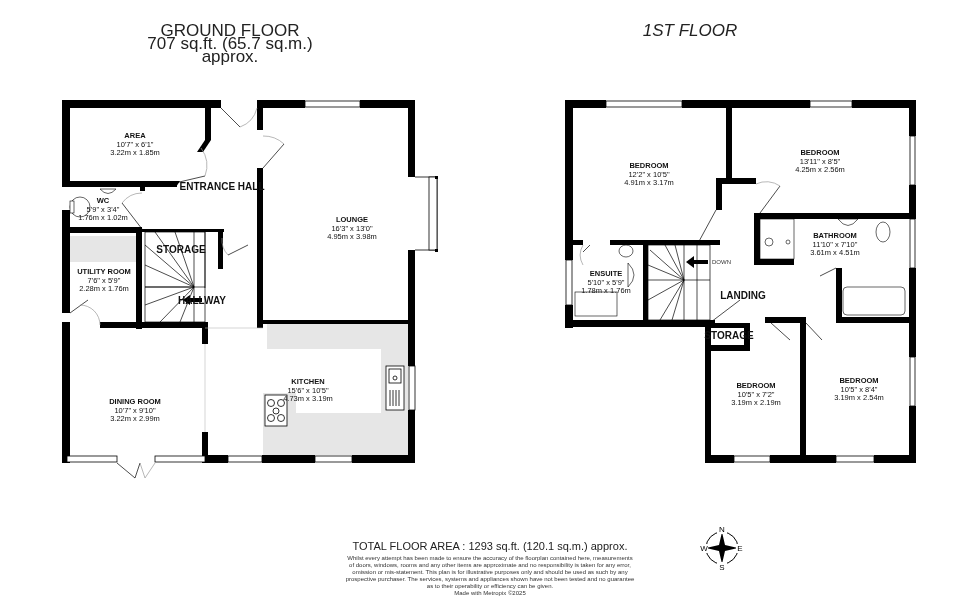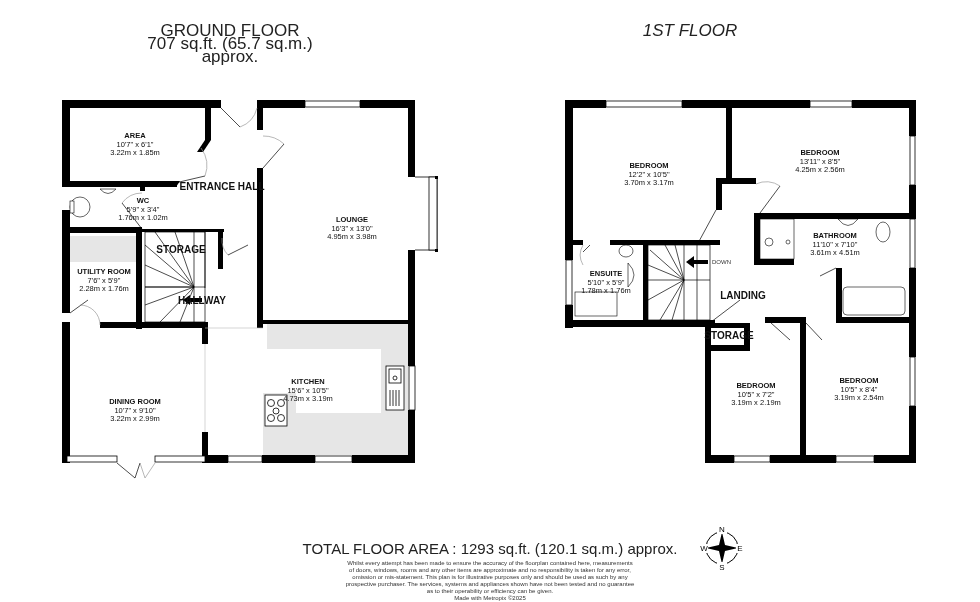--- a/index.html
+++ b/index.html
@@ -4,21 +4,21 @@
 <style>
   html, body { margin:0; padding:0; background:#ffffff; }
   body { width:980px; height:602px; position:relative; overflow:hidden; font-family:"Liberation Sans", sans-serif; color:#111; }
   .floor-title { position:absolute; text-align:center; font-size:17px; line-height:13px; color:#222; }
   .floor-title .t1 { display:block; }
   .plan { position:absolute; left:0; top:0; width:980px; height:602px; }
   .room-label { position:absolute; text-align:center; font-size:7.5px; line-height:8.5px; color:#111; white-space:nowrap; transform:translateX(-50%); }
   .room-label .name { font-weight:bold; display:block; font-size:7.5px; }
   .room-label .dim { display:block; }
   .footer { position:absolute; left:300px; top:540px; width:380px; text-align:center; }
-  .total { font-size:15px; color:#222; margin-bottom:3px; }
+  .total { font-size:11px; color:#222; margin-bottom:3px; }
   .disclaimer { font-size:6px; line-height:7px; color:#333; }
   .compass { position:absolute; left:700px; top:520px; width:44px; height:56px; }
   .plain-label { position:absolute; font-size:10px; font-weight:bold; color:#111; white-space:nowrap; transform:translateX(-50%); }
   .small-label { position:absolute; font-size:6px; color:#333; white-space:nowrap; }
 </style>
 </head>
 <body>
 
 <div class="floor-title" style="left:130px; top:24px; width:200px;">
   <span class="t1">GROUND FLOOR</span>
@@ -256,21 +256,21 @@
       <rect x="575" y="292" width="42" height="24"></rect>
     </g>
   </g>
 </svg>
 
 <div class="room-label" style="left:135px; top:132px;">
   <span class="name">AREA</span>
   <span class="dim">10'7"  x 6'1"</span>
   <span class="dim">3.22m  x 1.85m</span>
 </div>
-<div class="room-label" style="left:103px; top:197px;margin-left:40px;">
+<div class="room-label" style="left:103px; top:197px;">
   <span class="name">WC</span>
   <span class="dim">5'9"  x 3'4"</span>
   <span class="dim">1.76m  x 1.02m</span>
 </div>
 <div class="plain-label" style="left:222px; top:181px;">ENTRANCE HALL</div>
 <div class="room-label" style="left:352px; top:216px;">
   <span class="name">LOUNGE</span>
   <span class="dim">16'3"  x 13'0"</span>
   <span class="dim">4.95m  x 3.98m</span>
 </div>
@@ -288,21 +288,21 @@
 </div>
 <div class="room-label" style="left:308px; top:378px;">
   <span class="name">KITCHEN</span>
   <span class="dim">15'6"  x 10'5"</span>
   <span class="dim">4.73m  x 3.19m</span>
 </div>
 
 <div class="room-label" style="left:649px; top:162px;">
   <span class="name">BEDROOM</span>
   <span class="dim">12'2"  x 10'5"</span>
-  <span class="dim">3.70m  x 3.17m</span>
+  <span class="dim">4.91m  x 3.17m</span>
 </div>
 <div class="room-label" style="left:820px; top:149px;">
   <span class="name">BEDROOM</span>
   <span class="dim">13'11"  x 8'5"</span>
   <span class="dim">4.25m  x 2.56m</span>
 </div>
 <div class="room-label" style="left:835px; top:232px;">
   <span class="name">BATHROOM</span>
   <span class="dim">11'10"  x 7'10"</span>
   <span class="dim">3.61m  x 4.51m</span>

